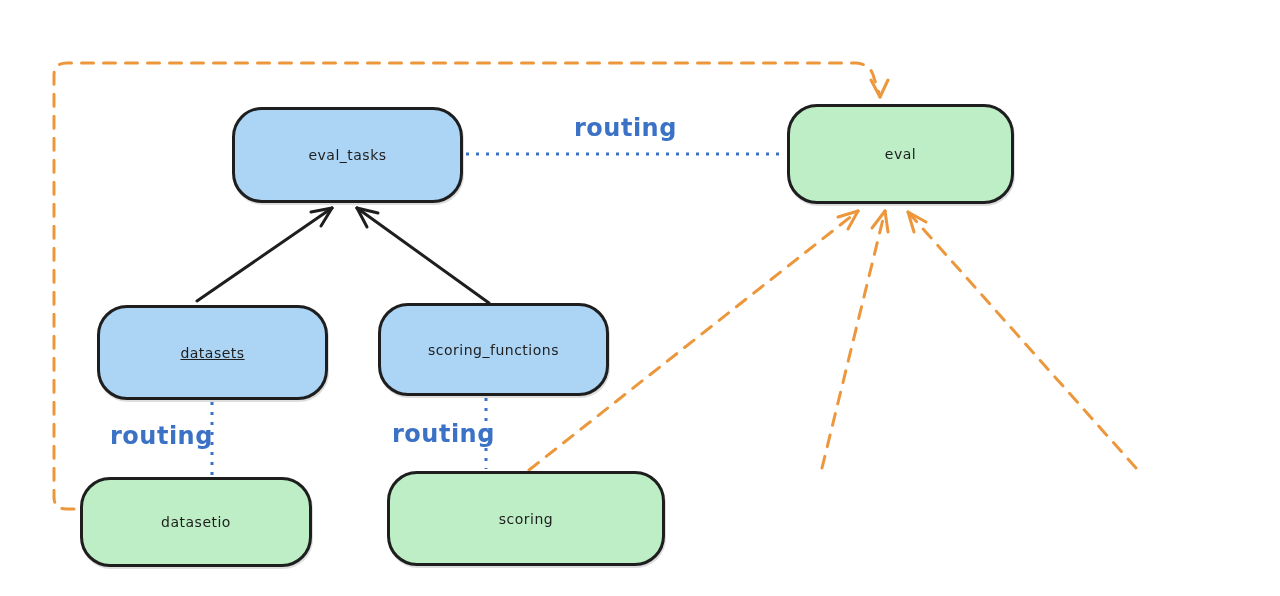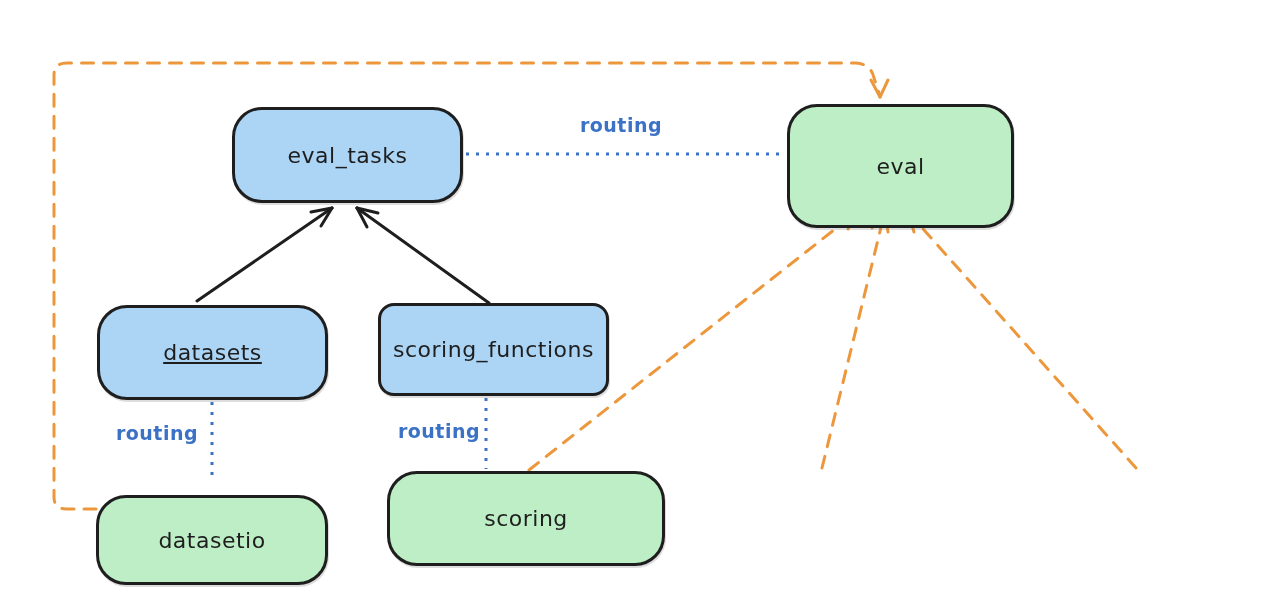--- a/index.html
+++ b/index.html
@@ -9,42 +9,42 @@
     background:#ffffff;
     font-family:"DejaVu Sans","Liberation Sans",sans-serif;
     overflow:hidden;
   }
   .edges{position:absolute;left:0;top:0;width:1280px;height:596px;}
   .node{
     position:absolute;
     display:flex;align-items:center;justify-content:center;
     border:3px solid #1e1e1e;
     border-radius:30px;
-    font-size:22px;
+    font-size:14px;
     color:#1e1e1e;
     letter-spacing:0.5px;
     box-sizing:border-box;
     box-shadow:1px 2px 0 rgba(120,120,120,0.25);
   }
   .node.api{background:#abd4f5;}
   .node.provider{background:#bdeec5;}
   .edge-label{
     position:absolute;
     color:#3b72c6;
-    font-size:19px;
+    font-size:24px;
     font-weight:600;
     letter-spacing:0.5px;
     text-align:center;
   }
   
   #n-eval_tasks{left:232px;top:107px;width:231px;height:96px;}
-  #n-eval{left:787px;top:104px;width:227px;height:124px;}
+  #n-eval{left:787px;top:104px;width:227px;height:100px;}
   #n-datasets{left:97px;top:305px;width:231px;height:95px;text-decoration:underline;}
-  #n-scoring_functions{left:378px;top:303px;width:231px;height:93px;border-radius:16px;}
-  #n-datasetio{left:96px;top:477px;width:232px;height:90px;margin-top:18px;}
+  #n-scoring_functions{left:378px;top:303px;width:231px;height:93px;}
+  #n-datasetio{left:80px;top:477px;width:232px;height:90px;}
   #n-scoring{left:387px;top:471px;width:278px;height:95px;}
   #n-agents{left:710px;top:471px;width:231px;height:92px;}
   #n-inference{left:1022px;top:469px;width:226px;height:92px;}
   
   #lbl-routing-top{left:574px;top:114px;width:94px;}
   #lbl-routing-left{left:110px;top:422px;width:94px;}
   #lbl-routing-mid{left:392px;top:420px;width:94px;}
 </style>
 </head>
 <body>

